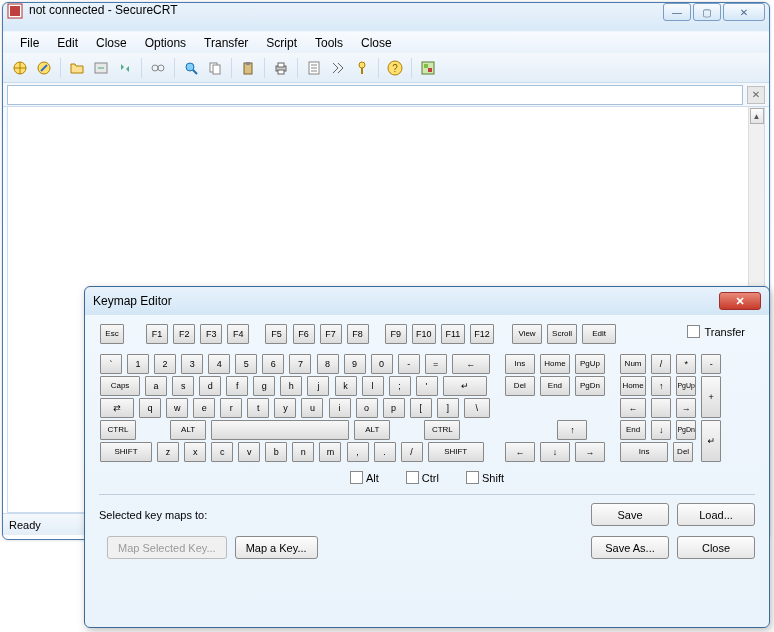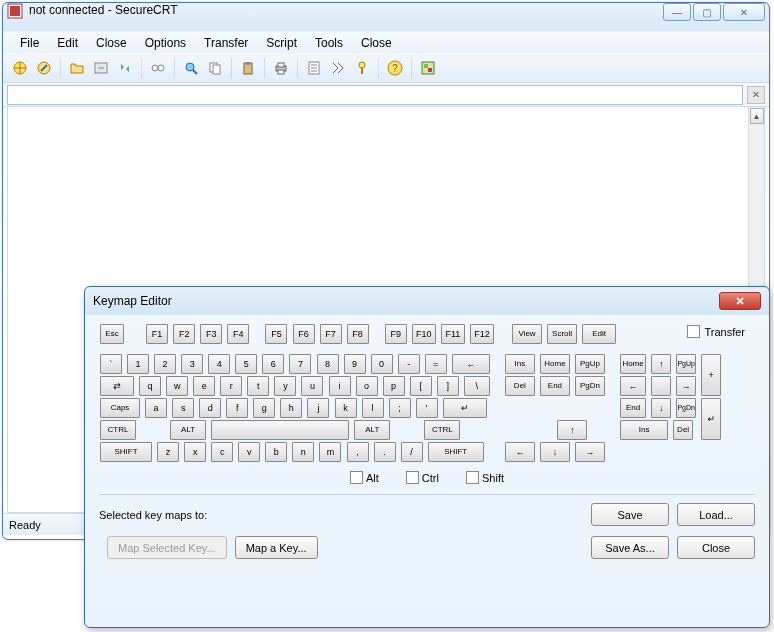--- a/index.html
+++ b/index.html
@@ -282,53 +282,53 @@
             <span class="key" style="width:22px">7</span>
             <span class="key" style="width:22px">8</span>
             <span class="key" style="width:22px">9</span>
             <span class="key" style="width:22px">0</span>
             <span class="key" style="width:22px">-</span>
             <span class="key" style="width:22px">=</span>
             <span class="key" style="width:38px">←</span>
           </div>
           
           <div class="krow">
+            <span class="key lbl" style="width:40px">Caps</span>
+            <span class="key" style="width:22px">a</span>
+            <span class="key" style="width:22px">s</span>
+            <span class="key" style="width:22px">d</span>
+            <span class="key" style="width:22px">f</span>
+            <span class="key" style="width:22px">g</span>
+            <span class="key" style="width:22px">h</span>
+            <span class="key" style="width:22px">j</span>
+            <span class="key" style="width:22px">k</span>
+            <span class="key" style="width:22px">l</span>
+            <span class="key" style="width:22px">;</span>
+            <span class="key" style="width:22px">'</span>
+            <span class="key" style="width:44px">↵</span>
+          </div>
+          
+          <div class="krow">
             <span class="key" style="width:34px">⇄</span>
             <span class="key" style="width:22px">q</span>
             <span class="key" style="width:22px">w</span>
             <span class="key" style="width:22px">e</span>
             <span class="key" style="width:22px">r</span>
             <span class="key" style="width:22px">t</span>
             <span class="key" style="width:22px">y</span>
             <span class="key" style="width:22px">u</span>
             <span class="key" style="width:22px">i</span>
             <span class="key" style="width:22px">o</span>
             <span class="key" style="width:22px">p</span>
             <span class="key" style="width:22px">[</span>
             <span class="key" style="width:22px">]</span>
             <span class="key" style="width:26px">\</span>
           </div>
           
           <div class="krow">
-            <span class="key lbl" style="width:40px">Caps</span>
-            <span class="key" style="width:22px">a</span>
-            <span class="key" style="width:22px">s</span>
-            <span class="key" style="width:22px">d</span>
-            <span class="key" style="width:22px">f</span>
-            <span class="key" style="width:22px">g</span>
-            <span class="key" style="width:22px">h</span>
-            <span class="key" style="width:22px">j</span>
-            <span class="key" style="width:22px">k</span>
-            <span class="key" style="width:22px">l</span>
-            <span class="key" style="width:22px">;</span>
-            <span class="key" style="width:22px">'</span>
-            <span class="key" style="width:44px">↵</span>
-          </div>
-          
-          <div class="krow">
             <span class="key lbl" style="width:36px">CTRL</span>
             <span class="gap" style="width:26px"></span>
             <span class="key lbl" style="width:36px">ALT</span>
             <span class="key" style="width:138px"></span>
             <span class="key lbl" style="width:36px">ALT</span>
             <span class="gap" style="width:26px"></span>
             <span class="key lbl" style="width:36px">CTRL</span>
           </div>
           
           <div class="krow">
@@ -364,20 +364,26 @@
             <span class="key" style="width:30px">↑</span>
           </div>
           <div class="krow">
             <span class="key" style="width:30px">←</span>
             <span class="key" style="width:30px">↓</span>
             <span class="key" style="width:30px">→</span>
           </div>
         </span>
 
         <span class="kbd-num">
+          <div class="krow">
+            <span class="key lbl" style="width:26px">Num</span>
+            <span class="key" style="width:20px">/</span>
+            <span class="key" style="width:20px">*</span>
+            <span class="key" style="width:20px">-</span>
+          </div>
           <div class="krow">
             <span class="block">
               <div class="krow">
                 <span class="key lbl" style="width:26px">Home</span>
                 <span class="key" style="width:20px">↑</span>
                 <span class="key lbl" style="width:20px;font-size:7px">PgUp</span>
               </div>
               <div class="krow">
                 <span class="key" style="width:26px">←</span>
                 <span class="key" style="width:20px"></span>

